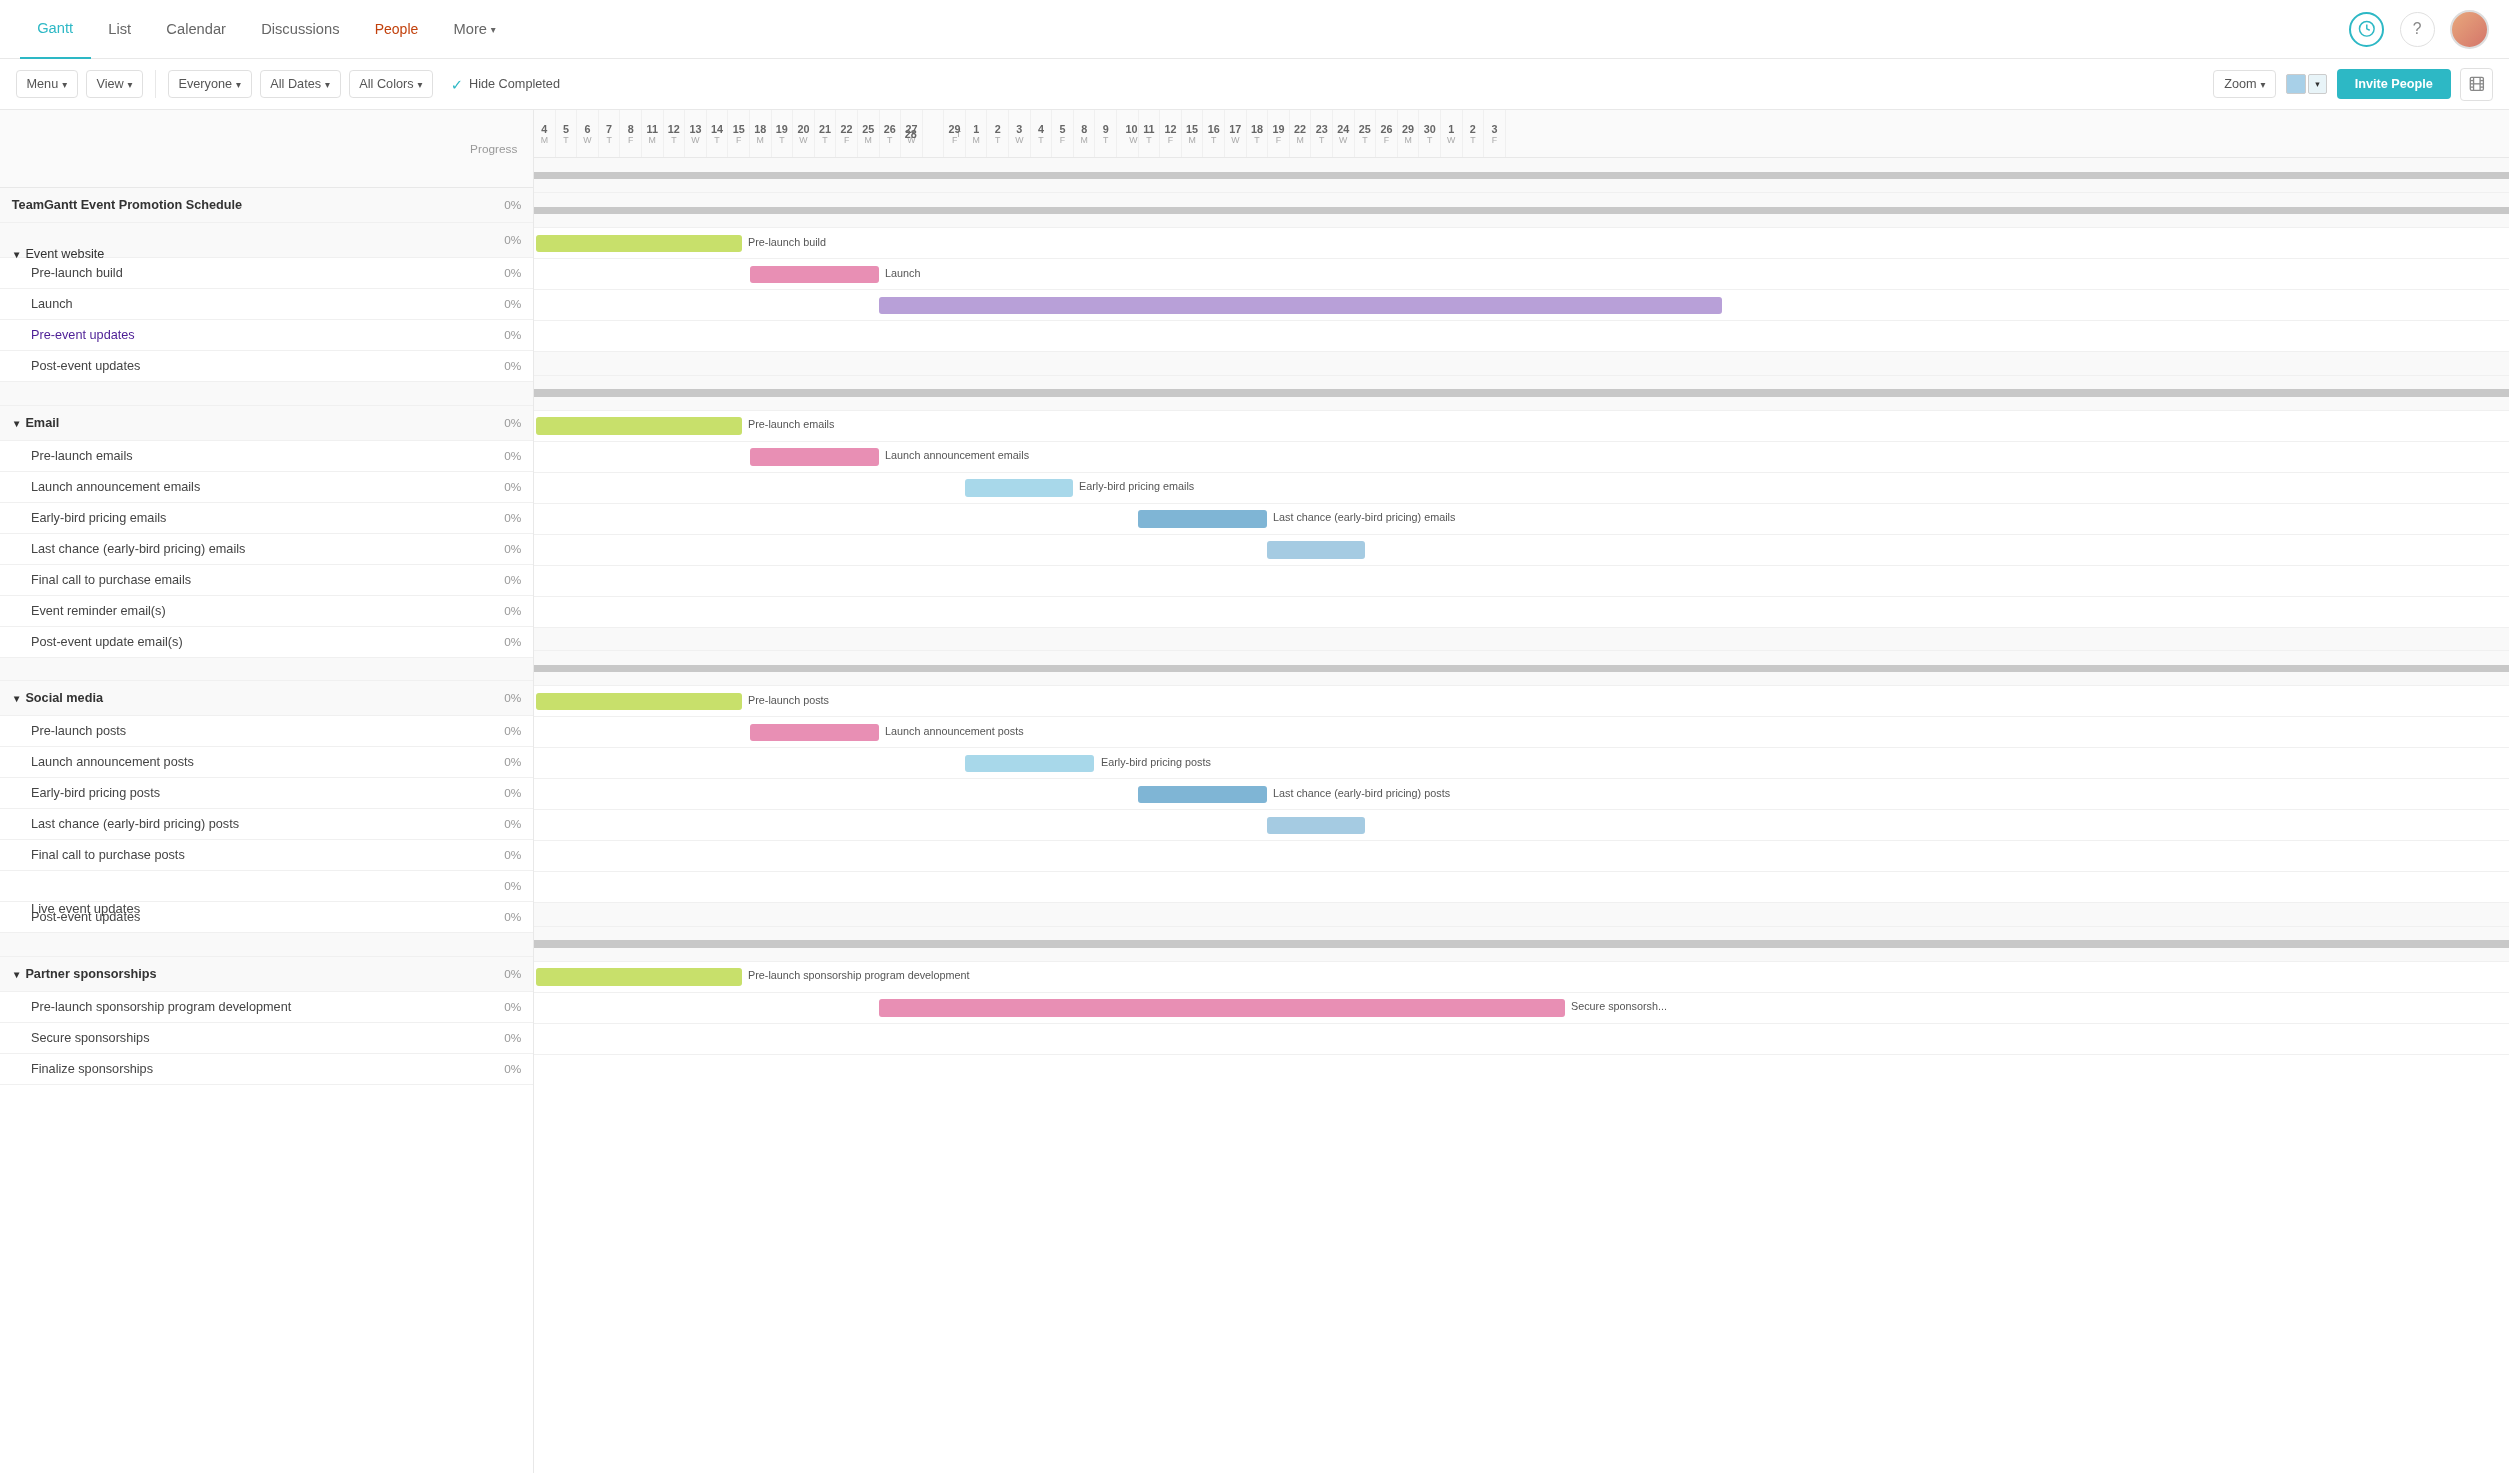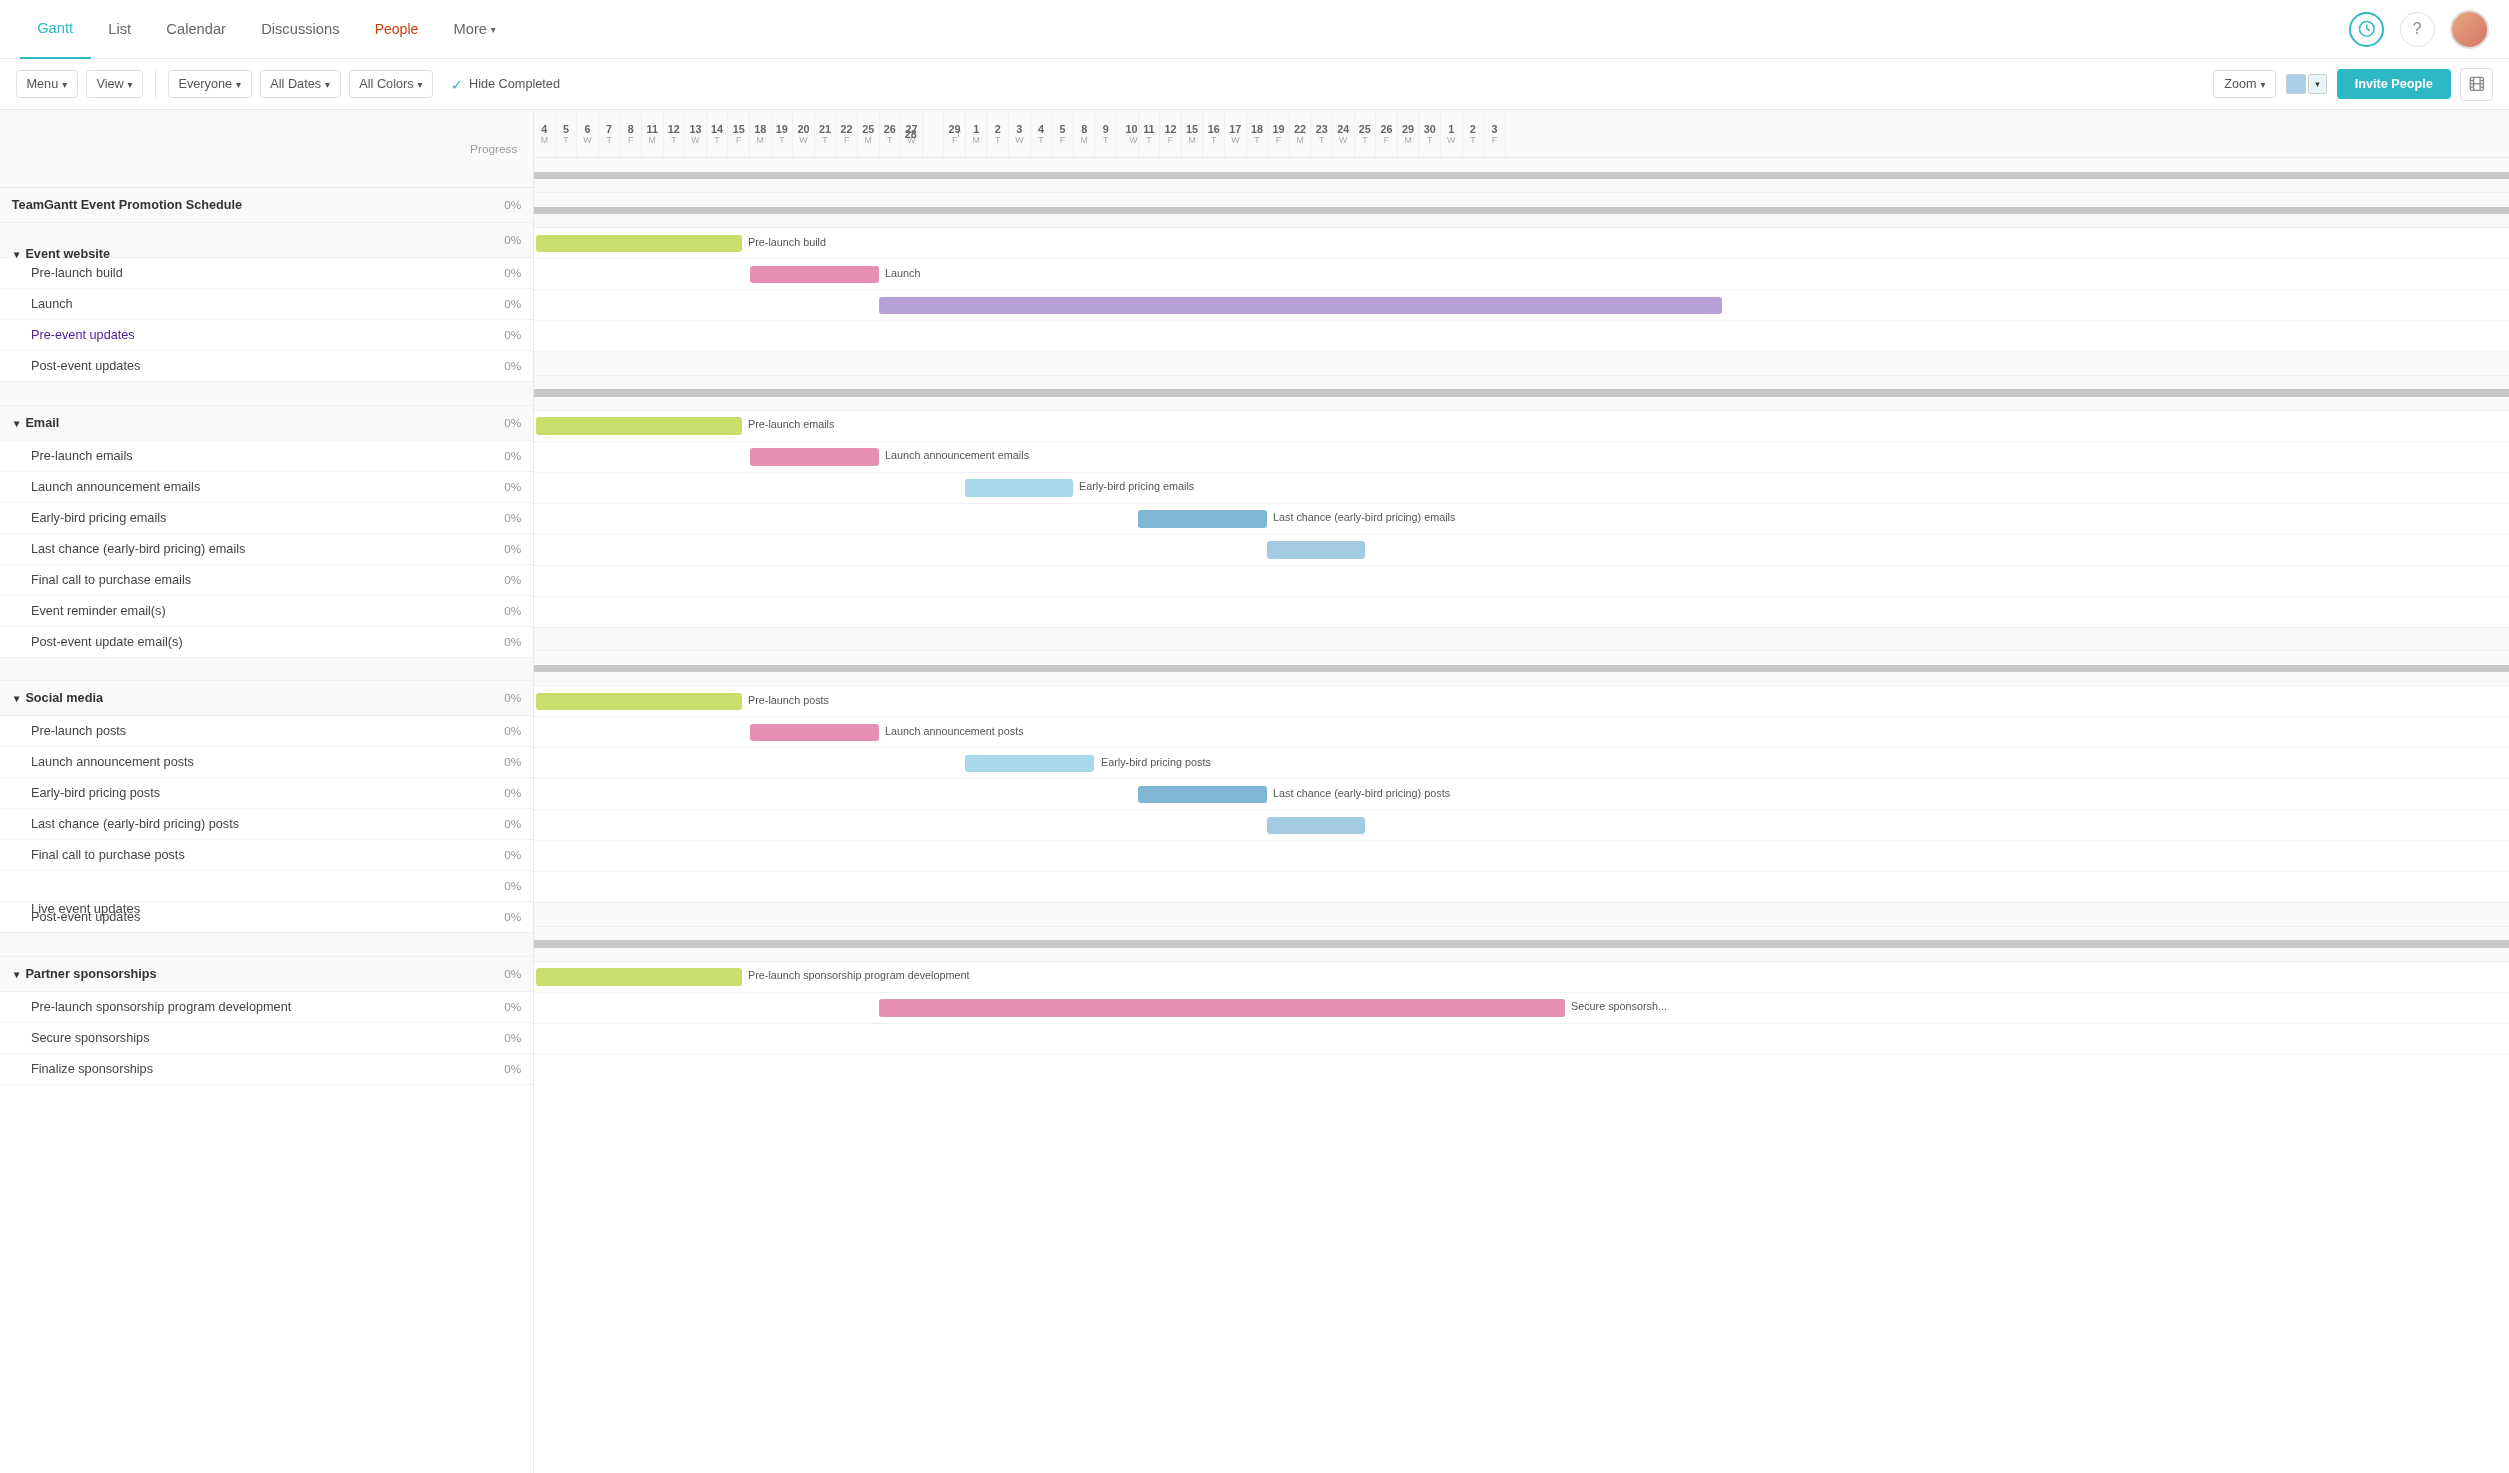--- a/index.html
+++ b/index.html
@@ -95,21 +95,21 @@
     <div style="display:flex;align-items:center;height:78px;border-bottom:1px solid #e8e8e8;padding:0 15.7px;background:#fafafa;">
       <span style="margin-left:auto;font-size:11.8px;color:#999;">Progress</span>
     </div>
 
     <div style="display:flex;align-items:center;height:35px;border-bottom:1px solid #f0f0f0;background:#f9f9f9;">
       <span style="flex:1;padding:0 11.8px;font-size:12.7px;font-weight:700;color:#333;">TeamGantt Event Promotion Schedule</span>
       <span style="width:49px;min-width:49px;text-align:right;padding-right:11.8px;font-size:11.8px;color:#999;">0%</span>
     </div>
 
     <div style="display:flex;align-items:center;height:35px;border-bottom:1px solid #f0f0f0;background:#f9f9f9;">
-      <span style="flex:1;padding:0 11.8px;font-size:12.7px;font-weight:700;color:#333;margin-top:28px;">
+      <span style="flex:1;padding:0 11.8px;font-size:12.7px;font-weight:400;color:#333;margin-top:28px;">
         <span style="font-size:9.8px;margin-right:3.9px;">▼</span>Event website
       </span>
       <span style="width:49px;min-width:49px;text-align:right;padding-right:11.8px;font-size:11.8px;color:#999;">0%</span>
     </div>
     <div style="display:flex;align-items:center;height:31px;border-bottom:1px solid #f0f0f0;">
       <span style="flex:1;padding:0 11.8px 0 31px;font-size:12.7px;color:#444;">Pre-launch build</span>
       <span style="width:49px;min-width:49px;text-align:right;padding-right:11.8px;font-size:11.8px;color:#999;">0%</span>
     </div>
     <div style="display:flex;align-items:center;height:31px;border-bottom:1px solid #f0f0f0;">
       <span style="flex:1;padding:0 11.8px 0 31px;font-size:12.7px;color:#444;">Launch</span>

